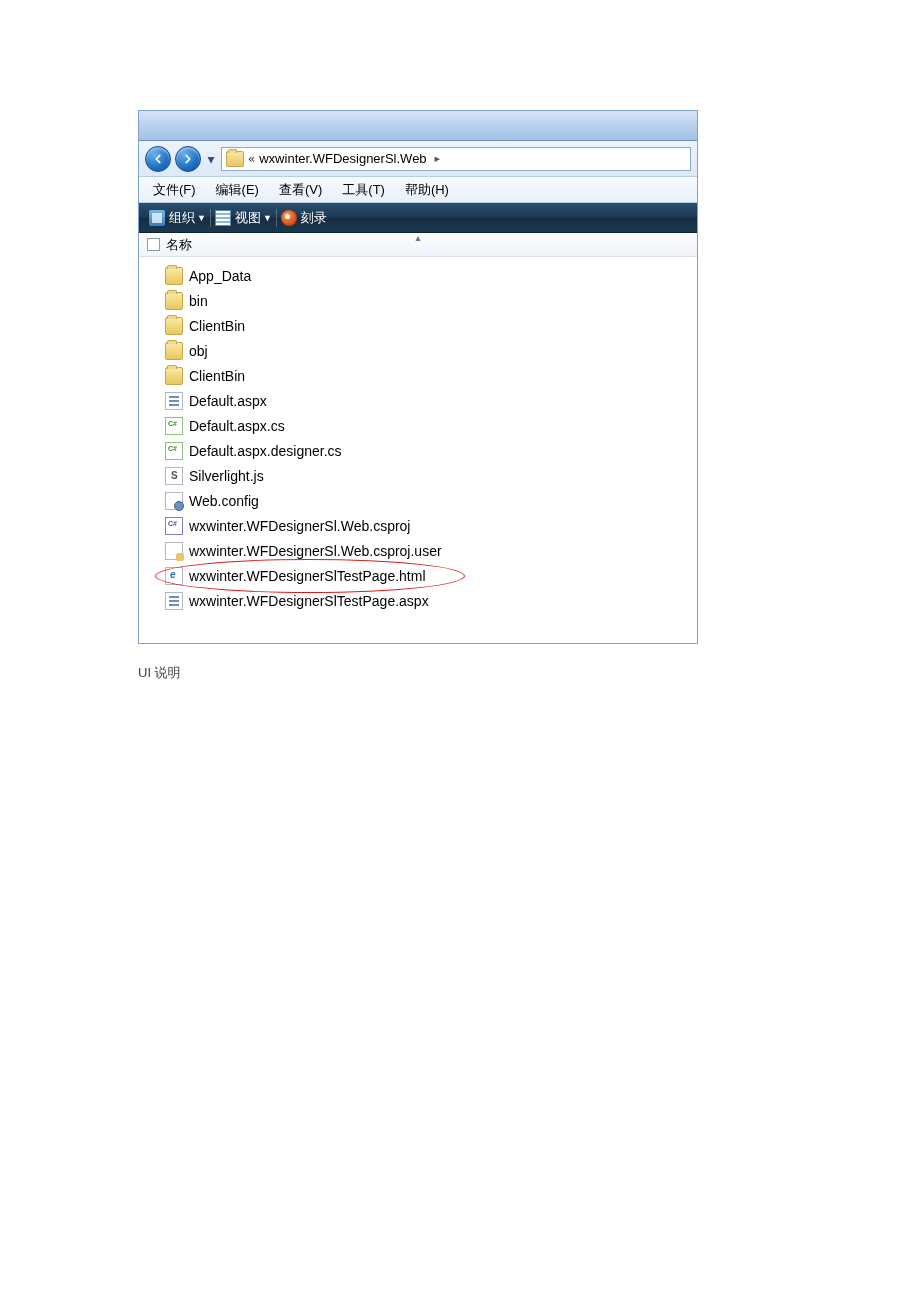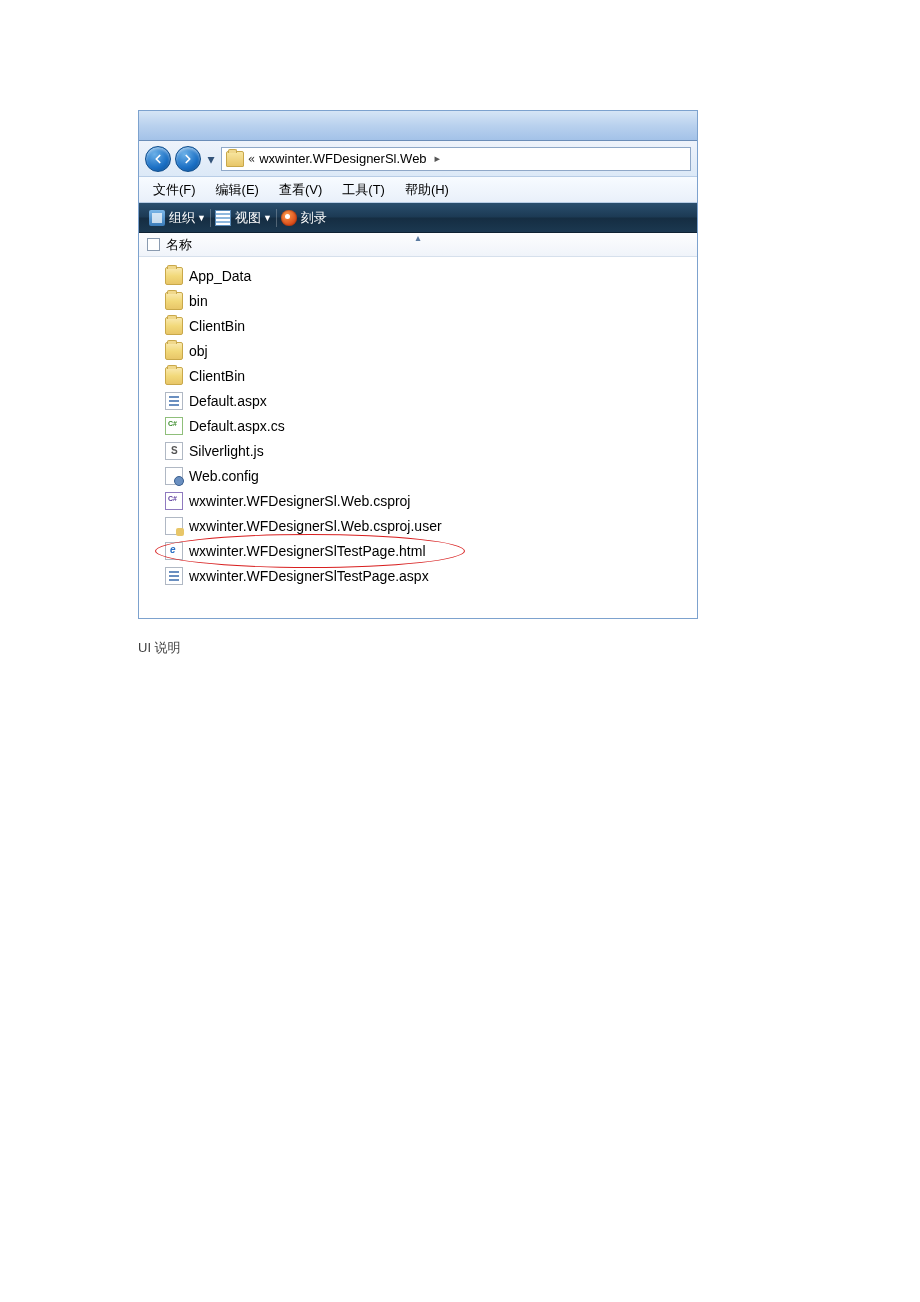--- a/index.html
+++ b/index.html
@@ -239,20 +239,24 @@
         </div>
         <div class="file-row">
           <span class="ficon file-aspx"></span>
           <span>Default.aspx</span>
         </div>
         <div class="file-row">
           <span class="ficon file-cs"></span>
           <span>Default.aspx.cs</span>
         </div>
         <div class="file-row">
+          <span class="ficon file-cs"></span>
+          <span>Default.aspx.designer.cs</span>
+        </div>
+        <div class="file-row">
           <span class="ficon file-js"></span>
           <span>Silverlight.js</span>
         </div>
         <div class="file-row">
           <span class="ficon file-config"></span>
           <span>Web.config</span>
         </div>
         <div class="file-row">
           <span class="ficon file-csproj"></span>
           <span>wxwinter.WFDesignerSl.Web.csproj</span>

